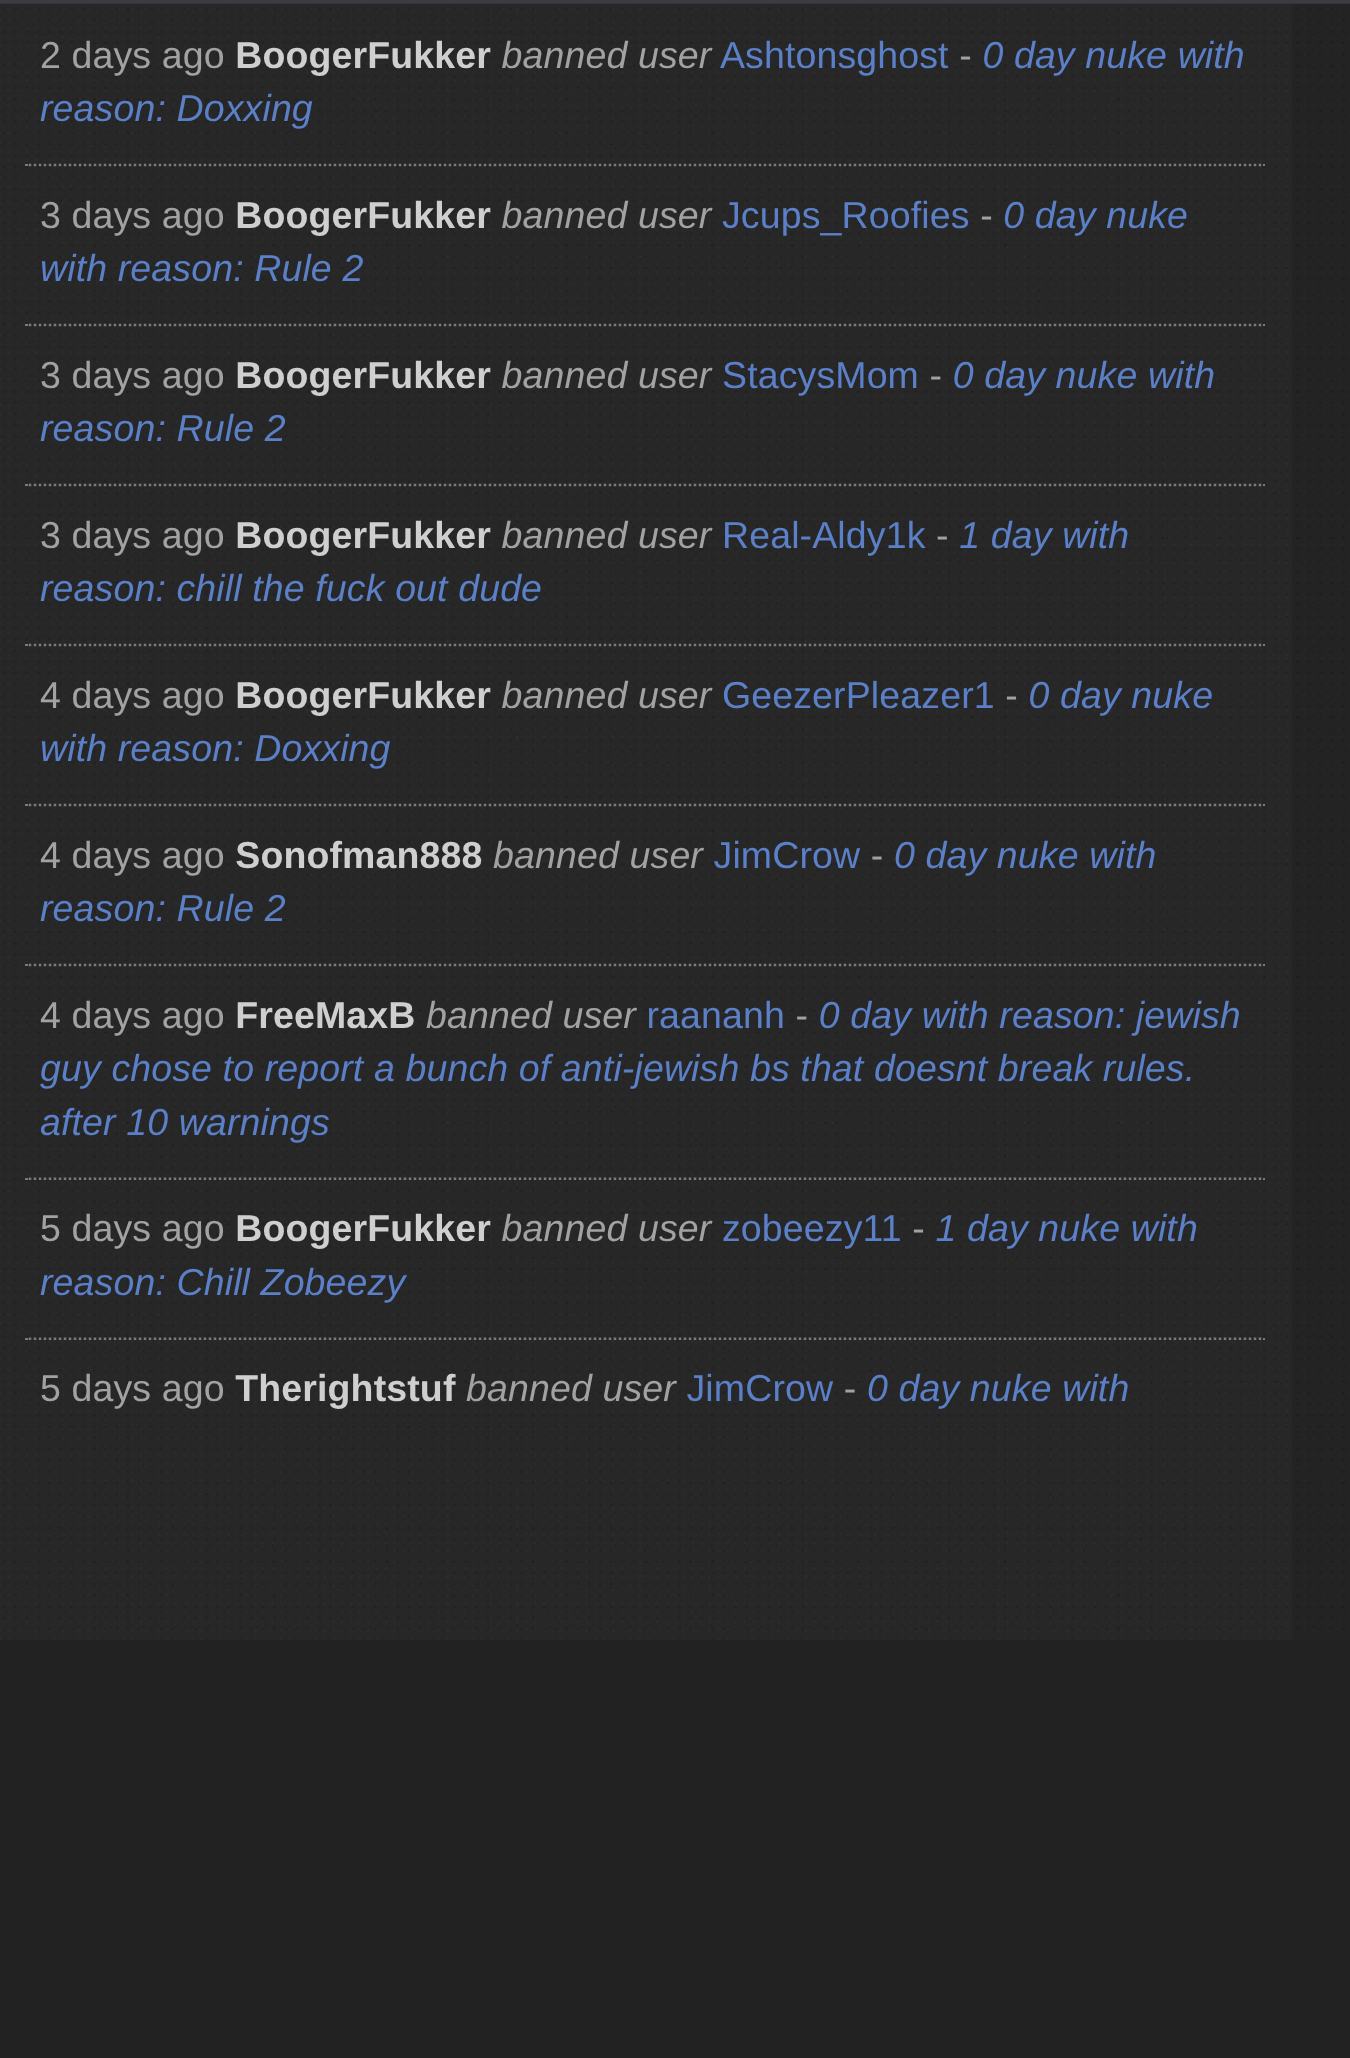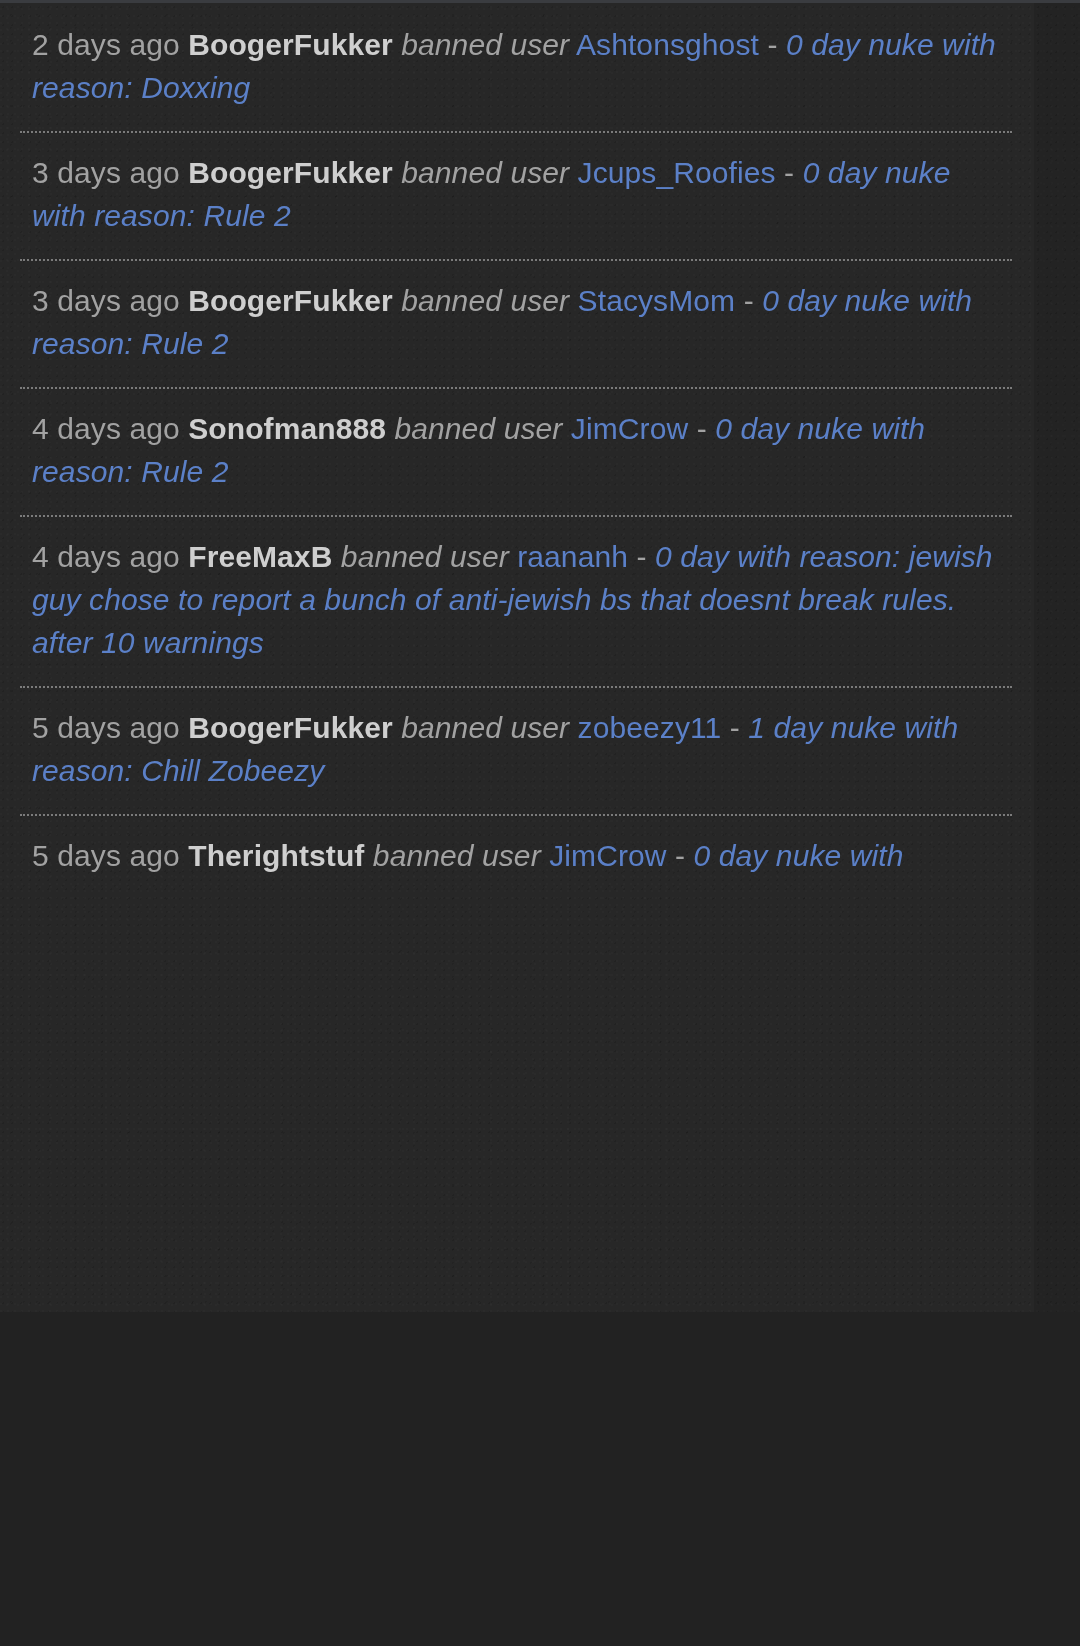--- a/index.html
+++ b/index.html
@@ -145,20 +145,26 @@
       <div class="log-entry">
         <div class="entry-text"><span class="time">2 days ago</span> <span class="mod">BoogerFukker</span> <span class="action">banned user</span> <span class="target">Ashtonsghost</span> <span class="sep">-</span> <span class="details">0 day nuke with reason: Doxxing</span></div>
       </div>
       <div class="log-entry">
         <div class="entry-text"><span class="time">3 days ago</span> <span class="mod">BoogerFukker</span> <span class="action">banned user</span> <span class="target">Jcups_Roofies</span> <span class="sep">-</span> <span class="details">0 day nuke with reason: Rule 2</span></div>
       </div>
       <div class="log-entry">
         <div class="entry-text"><span class="time">3 days ago</span> <span class="mod">BoogerFukker</span> <span class="action">banned user</span> <span class="target">StacysMom</span> <span class="sep">-</span> <span class="details">0 day nuke with reason: Rule 2</span></div>
       </div>
       <div class="log-entry">
+        <div class="entry-text"><span class="time">3 days ago</span> <span class="mod">BoogerFukker</span> <span class="action">banned user</span> <span class="target">Real-Aldy1k</span> <span class="sep">-</span> <span class="details">1 day with reason: chill the fuck out dude</span></div>
+      </div>
+      <div class="log-entry">
+        <div class="entry-text"><span class="time">4 days ago</span> <span class="mod">BoogerFukker</span> <span class="action">banned user</span> <span class="target">GeezerPleazer1</span> <span class="sep">-</span> <span class="details">0 day nuke with reason: Doxxing</span></div>
+      </div>
+      <div class="log-entry">
         <div class="entry-text"><span class="time">4 days ago</span> <span class="mod">Sonofman888</span> <span class="action">banned user</span> <span class="target">JimCrow</span> <span class="sep">-</span> <span class="details">0 day nuke with reason: Rule 2</span></div>
       </div>
       <div class="log-entry">
         <div class="entry-text"><span class="time">4 days ago</span> <span class="mod">FreeMaxB</span> <span class="action">banned user</span> <span class="target">raananh</span> <span class="sep">-</span> <span class="details">0 day with reason: jewish guy chose to report a bunch of anti-jewish bs that doesnt break rules. after 10 warnings</span></div>
       </div>
       <div class="log-entry">
         <div class="entry-text"><span class="time">5 days ago</span> <span class="mod">BoogerFukker</span> <span class="action">banned user</span> <span class="target">zobeezy11</span> <span class="sep">-</span> <span class="details">1 day nuke with reason: Chill Zobeezy</span></div>
       </div>
       <div class="log-entry clipped">
         <div class="entry-text"><span class="time">5 days ago</span> <span class="mod">Therightstuf</span> <span class="action">banned user</span> <span class="target">JimCrow</span> <span class="sep">-</span> <span class="details">0 day nuke with</span></div>

